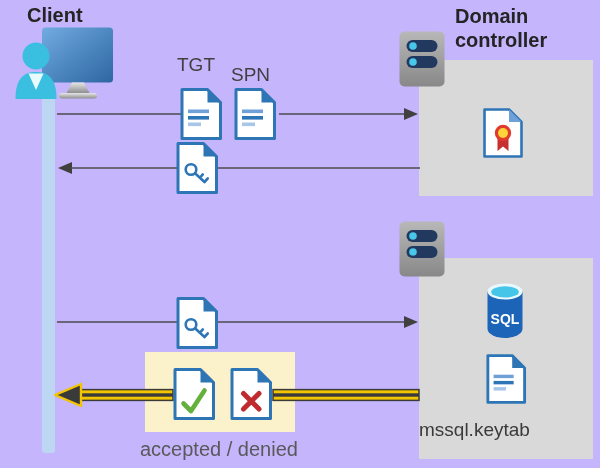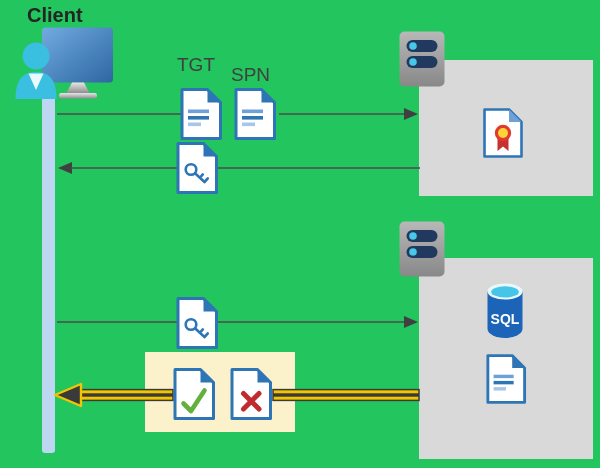--- a/index.html
+++ b/index.html
@@ -1,17 +1,17 @@
 <!DOCTYPE html>
 <html><head>
 <meta charset="utf-8">
 <style>
   html,body{margin:0;padding:0;background:#fff;}
   .canvas{
-    position:relative;width:600px;height:468px;background:#22c55e;overflow:hidden;
+    position:relative;width:600px;height:468px;background:#c4b5fd;overflow:hidden;
     font-family:"Liberation Sans",sans-serif;
   }
   .abs{position:absolute;}
   .node-title{font-weight:bold;font-size:20px;color:#242424;line-height:1.18;}
   .small-label{font-size:19px;color:#404040;}
   .gray-box{background:#D9D9D9;}
   .highlight-box{background:#FBF2CC;}
   .lifeline{background:#BDD7F2;border-radius:3px;}
   .center{text-align:left;}
   svg{display:block;}
@@ -108,20 +108,21 @@
   <svg class="abs" style="left:233px;top:87px;" width="44" height="54">
     <use href="#doc-base"></use>
       <use href="#doc-lines"></use>
   </svg>
 
   <svg class="abs" style="left:175px;top:141px;" width="44" height="54">
     <use href="#doc-base"></use>
       <use href="#key-glyph"></use>
   </svg>
 
+  <div class="abs node-title" style="left:455px;top:5px;width:130px;">Domain controller</div>
   <svg class="abs" style="left:398px;top:30px;" width="50" height="58">
     <use href="#server-sym"></use>
   </svg>
   <svg class="abs" style="left:482px;top:107px;" width="42" height="52" viewBox="0 0 42 52">
     <path d="M2.5 2.5 H27 L39.5 15 V49.5 H2.5 Z" fill="#fff" stroke="#2E75B6" stroke-width="2.6" stroke-linejoin="round"></path>
     <path d="M27 2.5 V15 H39.5 Z" fill="#6FA0D7"></path>
     <path d="M15.5 30 H26.5 V44 L21 39.4 L15.5 44 Z" fill="#C63031"></path>
     <circle cx="21" cy="26" r="8.2" fill="#DF3A2C"></circle>
     <circle cx="21" cy="26" r="5" fill="#FFD43A"></circle>
   </svg>
@@ -138,24 +139,26 @@
 
   <svg class="abs" style="left:175px;top:296px;" width="44" height="54">
     <use href="#doc-base"></use>
       <use href="#key-glyph"></use>
   </svg>
 
   <svg class="abs" style="left:485px;top:353px;" width="42" height="52" viewBox="0 0 44 54">
     <use href="#doc-base"></use>
       <use href="#doc-lines"></use>
   </svg>
+  <div class="abs small-label center" style="left:419px;top:419px;width:174px;color:#3A3A3A;">mssql.keytab</div>
 
   <svg class="abs" style="left:172px;top:367px;" width="44" height="54">
     <use href="#doc-base"></use>
     <path d="M11.5 36.5 L19 44 L32.5 23.5" stroke="#63B13C" stroke-width="4.6" fill="none" stroke-linecap="round" stroke-linejoin="round"></path>
   </svg>
   <svg class="abs" style="left:229px;top:367px;" width="44" height="54">
     <use href="#doc-base"></use>
     <path d="M14.5 26.5 L30 42 M30 26.5 L14.5 42" stroke="#C02B30" stroke-width="5" stroke-linecap="round"></path>
   </svg>
 
+  <div class="abs center" style="left:140px;top:438px;width:176px;font-size:20px;color:#595959;">accepted / denied</div>
 
 </div>
 
 </body></html>

